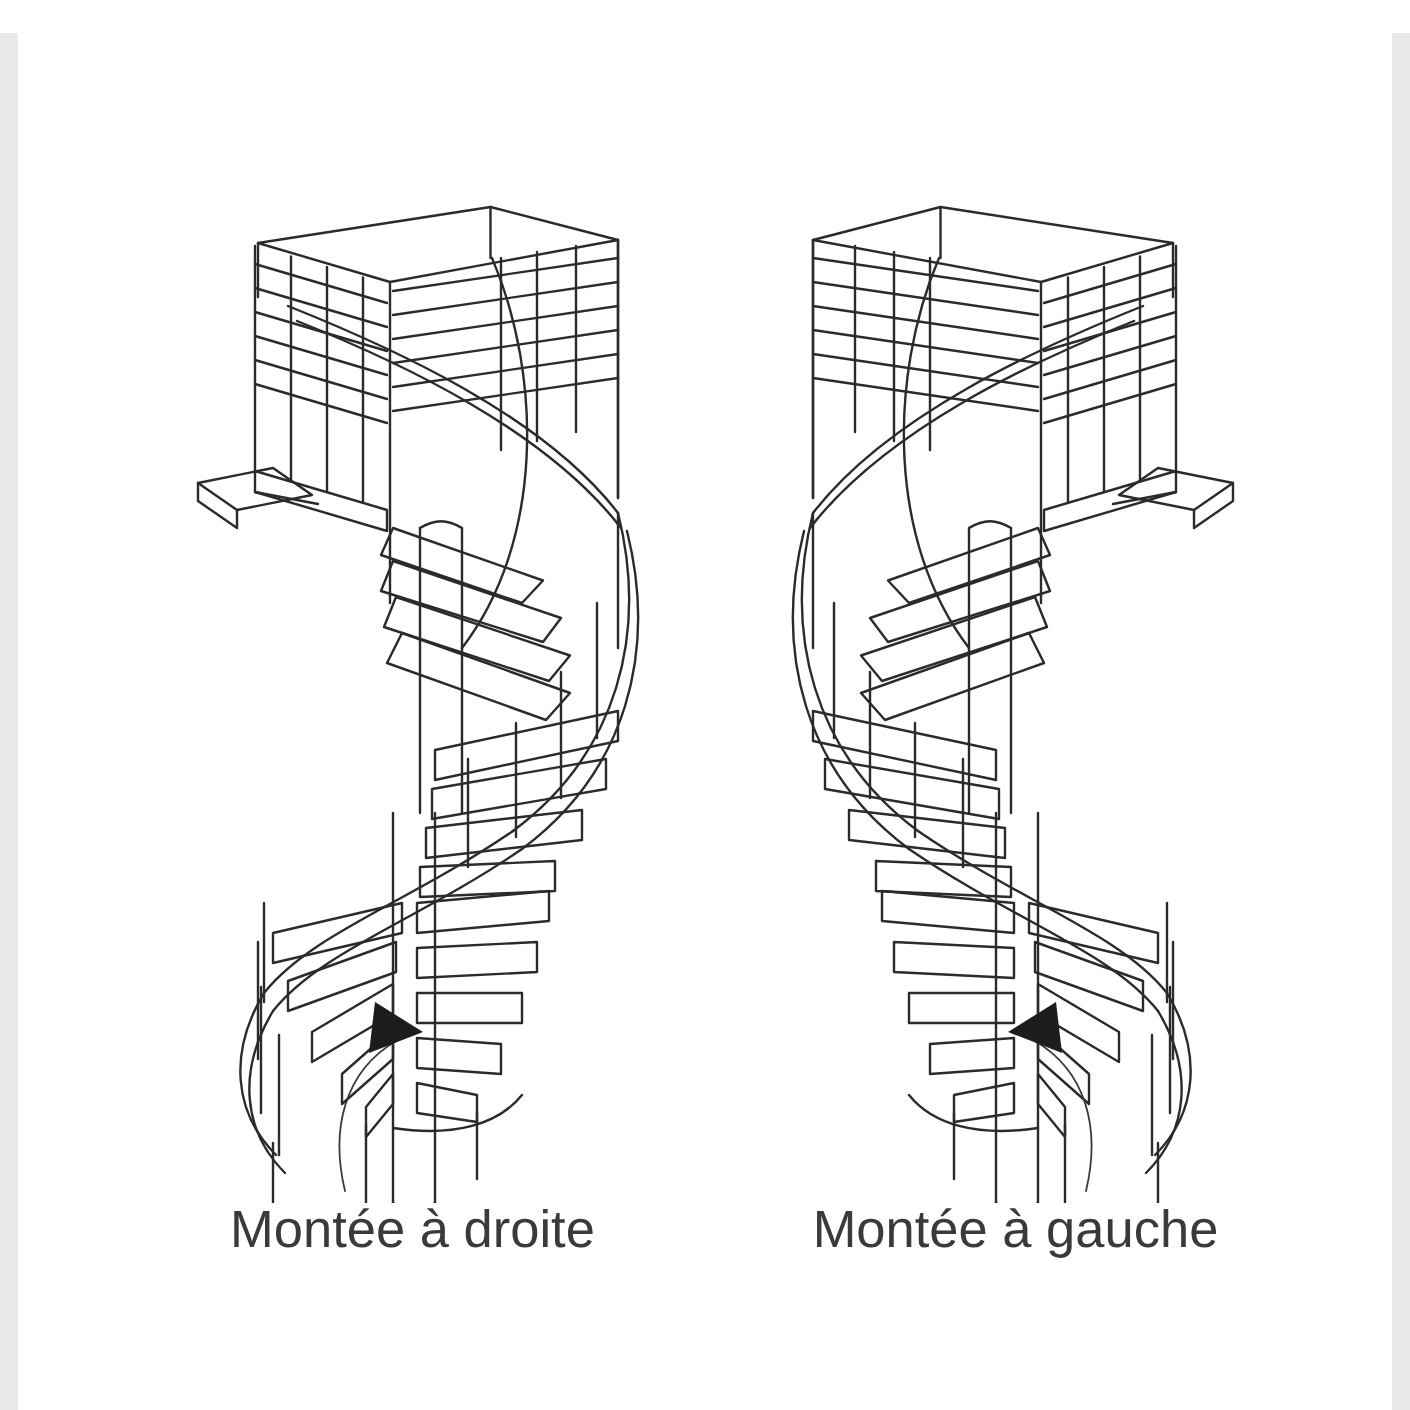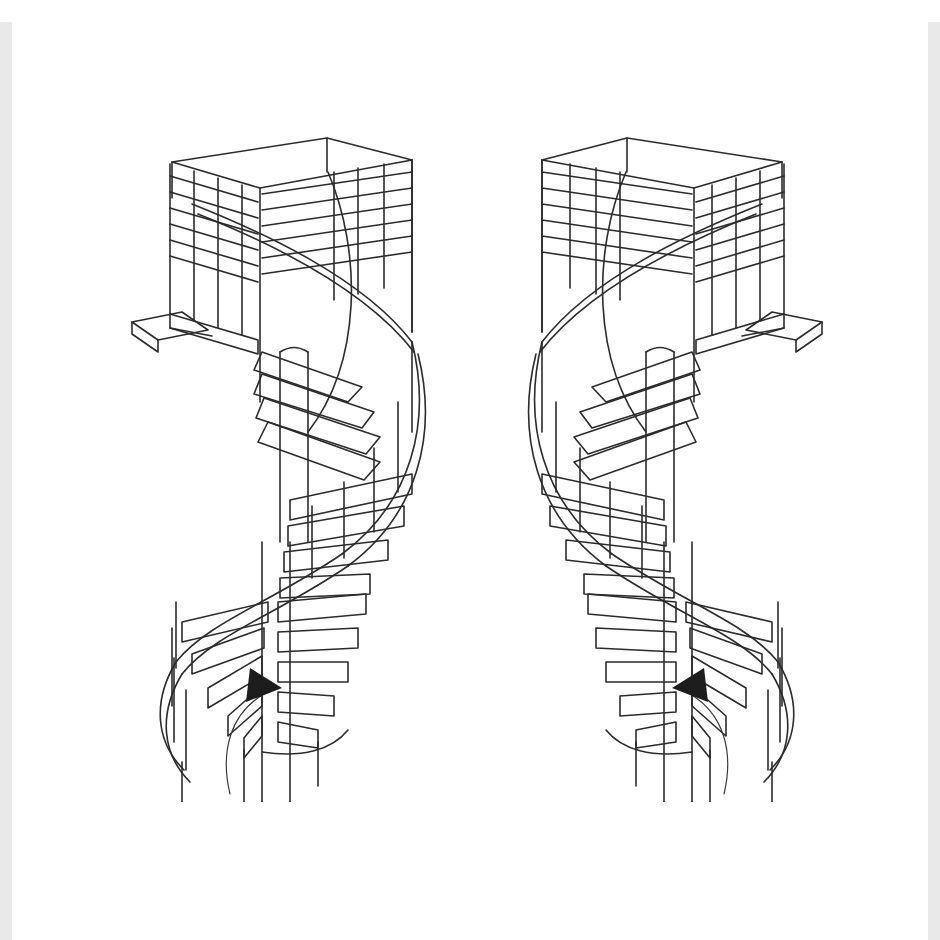--- a/index.html
+++ b/index.html
@@ -294,15 +294,17 @@
           <path d="M206 640 L206 684"></path>
           <path d="M150 650 C190 656, 220 648, 236 628"></path>
         </g>
         <g transform="translate(340,0) scale(-1,1)">
           <path class="ln-thin" d="M118 692 C108 650, 118 612, 152 592"></path>
           <path class="arrowhead" d="M138 566 L170 586 L134 600 Z"></path>
         </g>
       </svg>
     </div>
 
+    <div class="caption left">Montée à droite</div>
+    <div class="caption right">Montée à gauche</div>
 
   </div>
 </div>
 
 </body></html>

